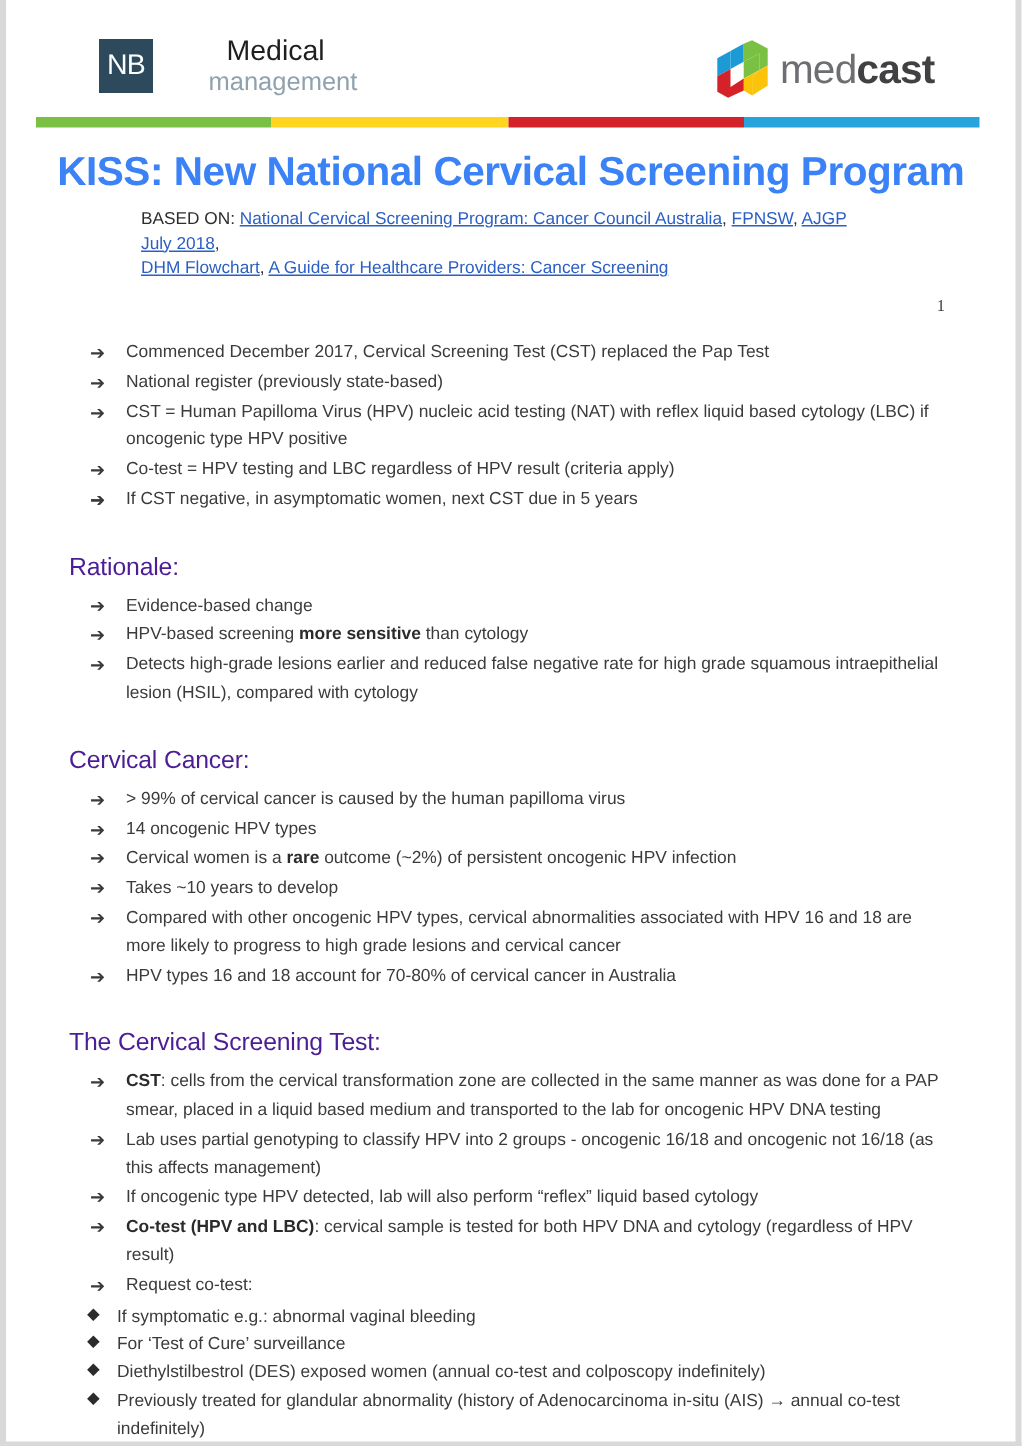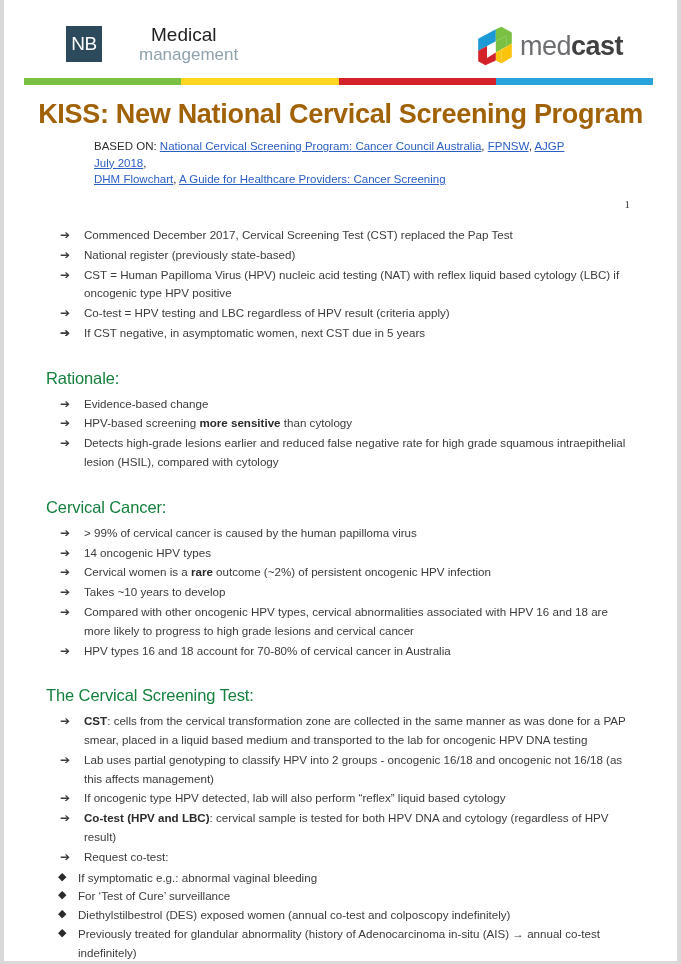--- a/index.html
+++ b/index.html
@@ -90,21 +90,21 @@
     display: flex;
     height: 7px;
     margin: 0 24px 0 20px;
   }
   .colorbar span { flex: 1 1 25%; display: block; }
 
   
   .title {
     text-align: center;
     font-size: 27px;
-    color: #a16207;
+    color: #3b82f6;
     letter-spacing: -0.3px;
     margin: 14px 0 8px 0;
     padding: 0 18px;
     font-family: "Liberation Sans", sans-serif;
   }
   .basedon {
     text-align: left;
     font-size: 11.5px;
     color: #2d2d2d;
     line-height: 1.45;
@@ -120,21 +120,21 @@
     color: #3b3b3b;
     padding: 10px 47px 0 0;
     font-family: "Liberation Serif", serif;
   }
 
   
   .body {
     padding: 16px 42px 0 42px;
   }
   h2.section {
-    color: #15803d;
+    color: #4c1d95;
     font-size: 16.5px;
     font-weight: normal;
     margin: 26px 0 7px 0;
     letter-spacing: -0.1px;
   }
   ul.arrow, ul.diamond {
     list-style: none;
     margin: 0;
     padding: 0;
   }

